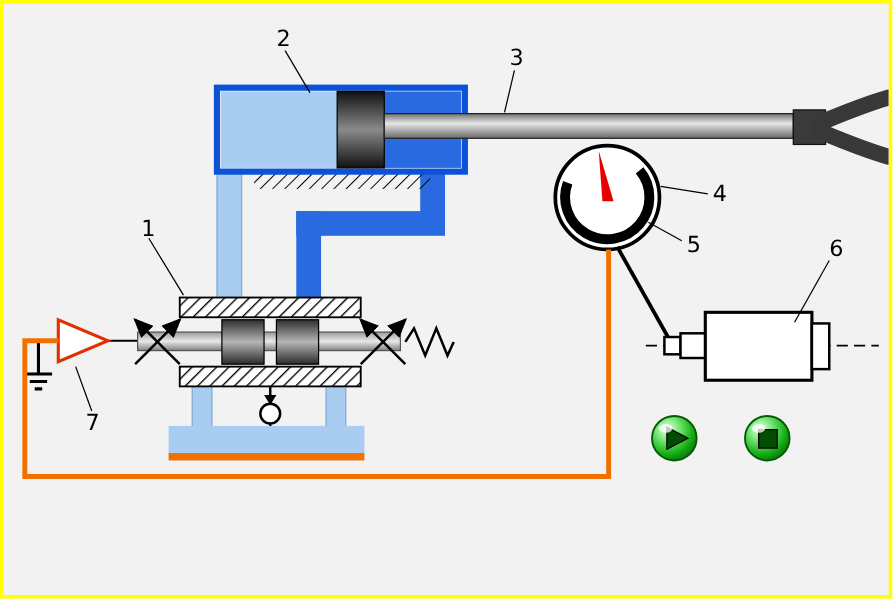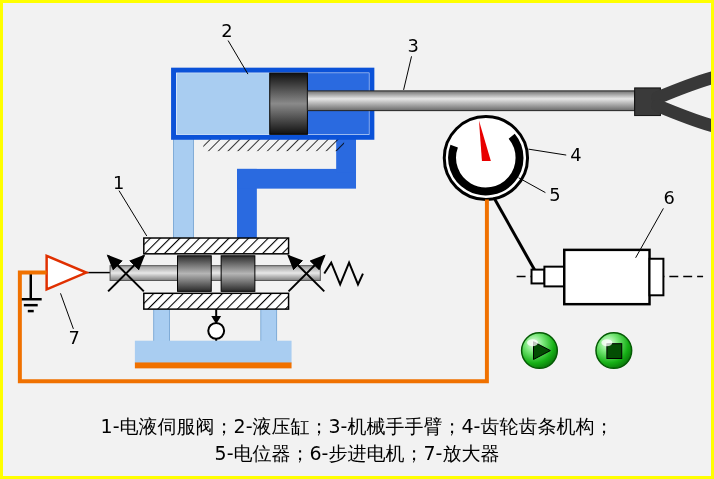--- a/index.html
+++ b/index.html
@@ -168,17 +168,13 @@
     <polygon points="535,343 535,361 552,352" fill="#034d03" stroke="#000" stroke-width="1"></polygon>
     <ellipse cx="534" cy="344" rx="5.5" ry="3.5" fill="#ffffff" opacity="0.75"></ellipse>
   </g>
   <g class="btn">
     <circle cx="616" cy="352" r="18" fill="url(#btnGrad)" stroke="#045a04" stroke-width="1.5"></circle>
     <rect x="609" y="345" width="15" height="15" fill="#034d03" stroke="#000" stroke-width="1"></rect>
     <ellipse cx="609" cy="344" rx="5.5" ry="3.5" fill="#ffffff" opacity="0.75"></ellipse>
   </g>
 </svg>
 
-<div class="caption">
-  <div>1-电液伺服阀；2-液压缸；3-机械手手臂；4-齿轮齿条机构；</div>
-  <div>5-电位器；6-步进电机；7-放大器</div>
-</div>
 </div>
 
 </body></html>

